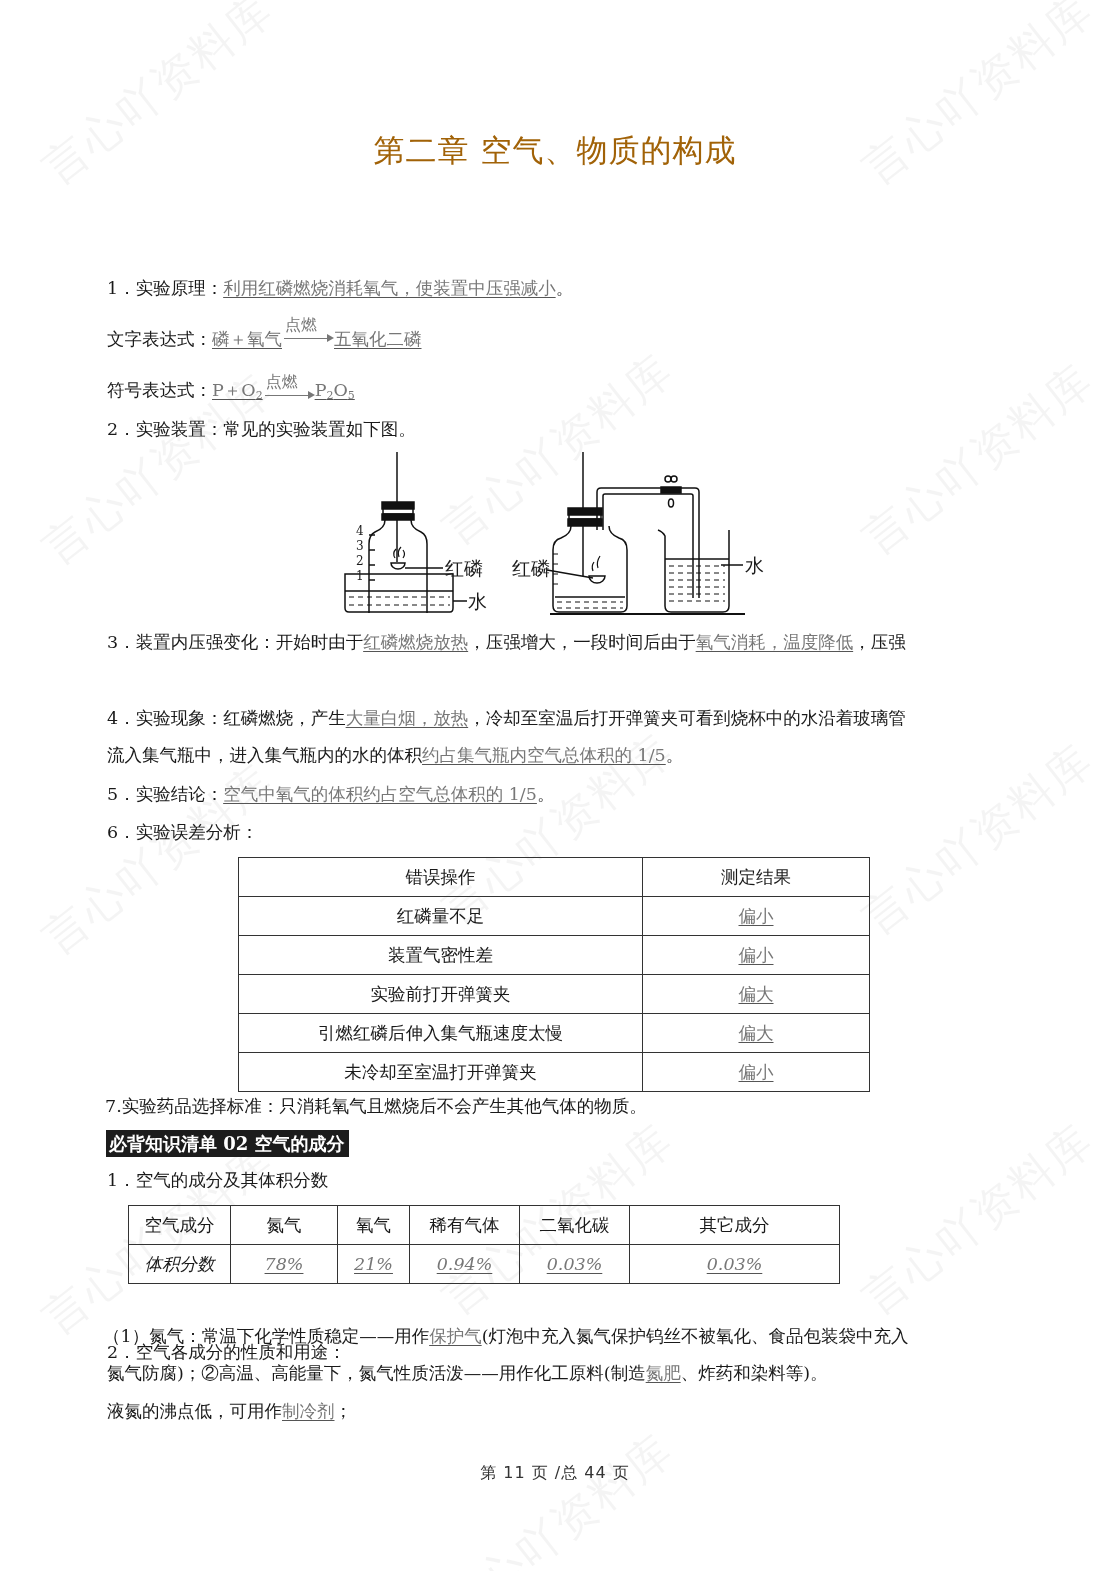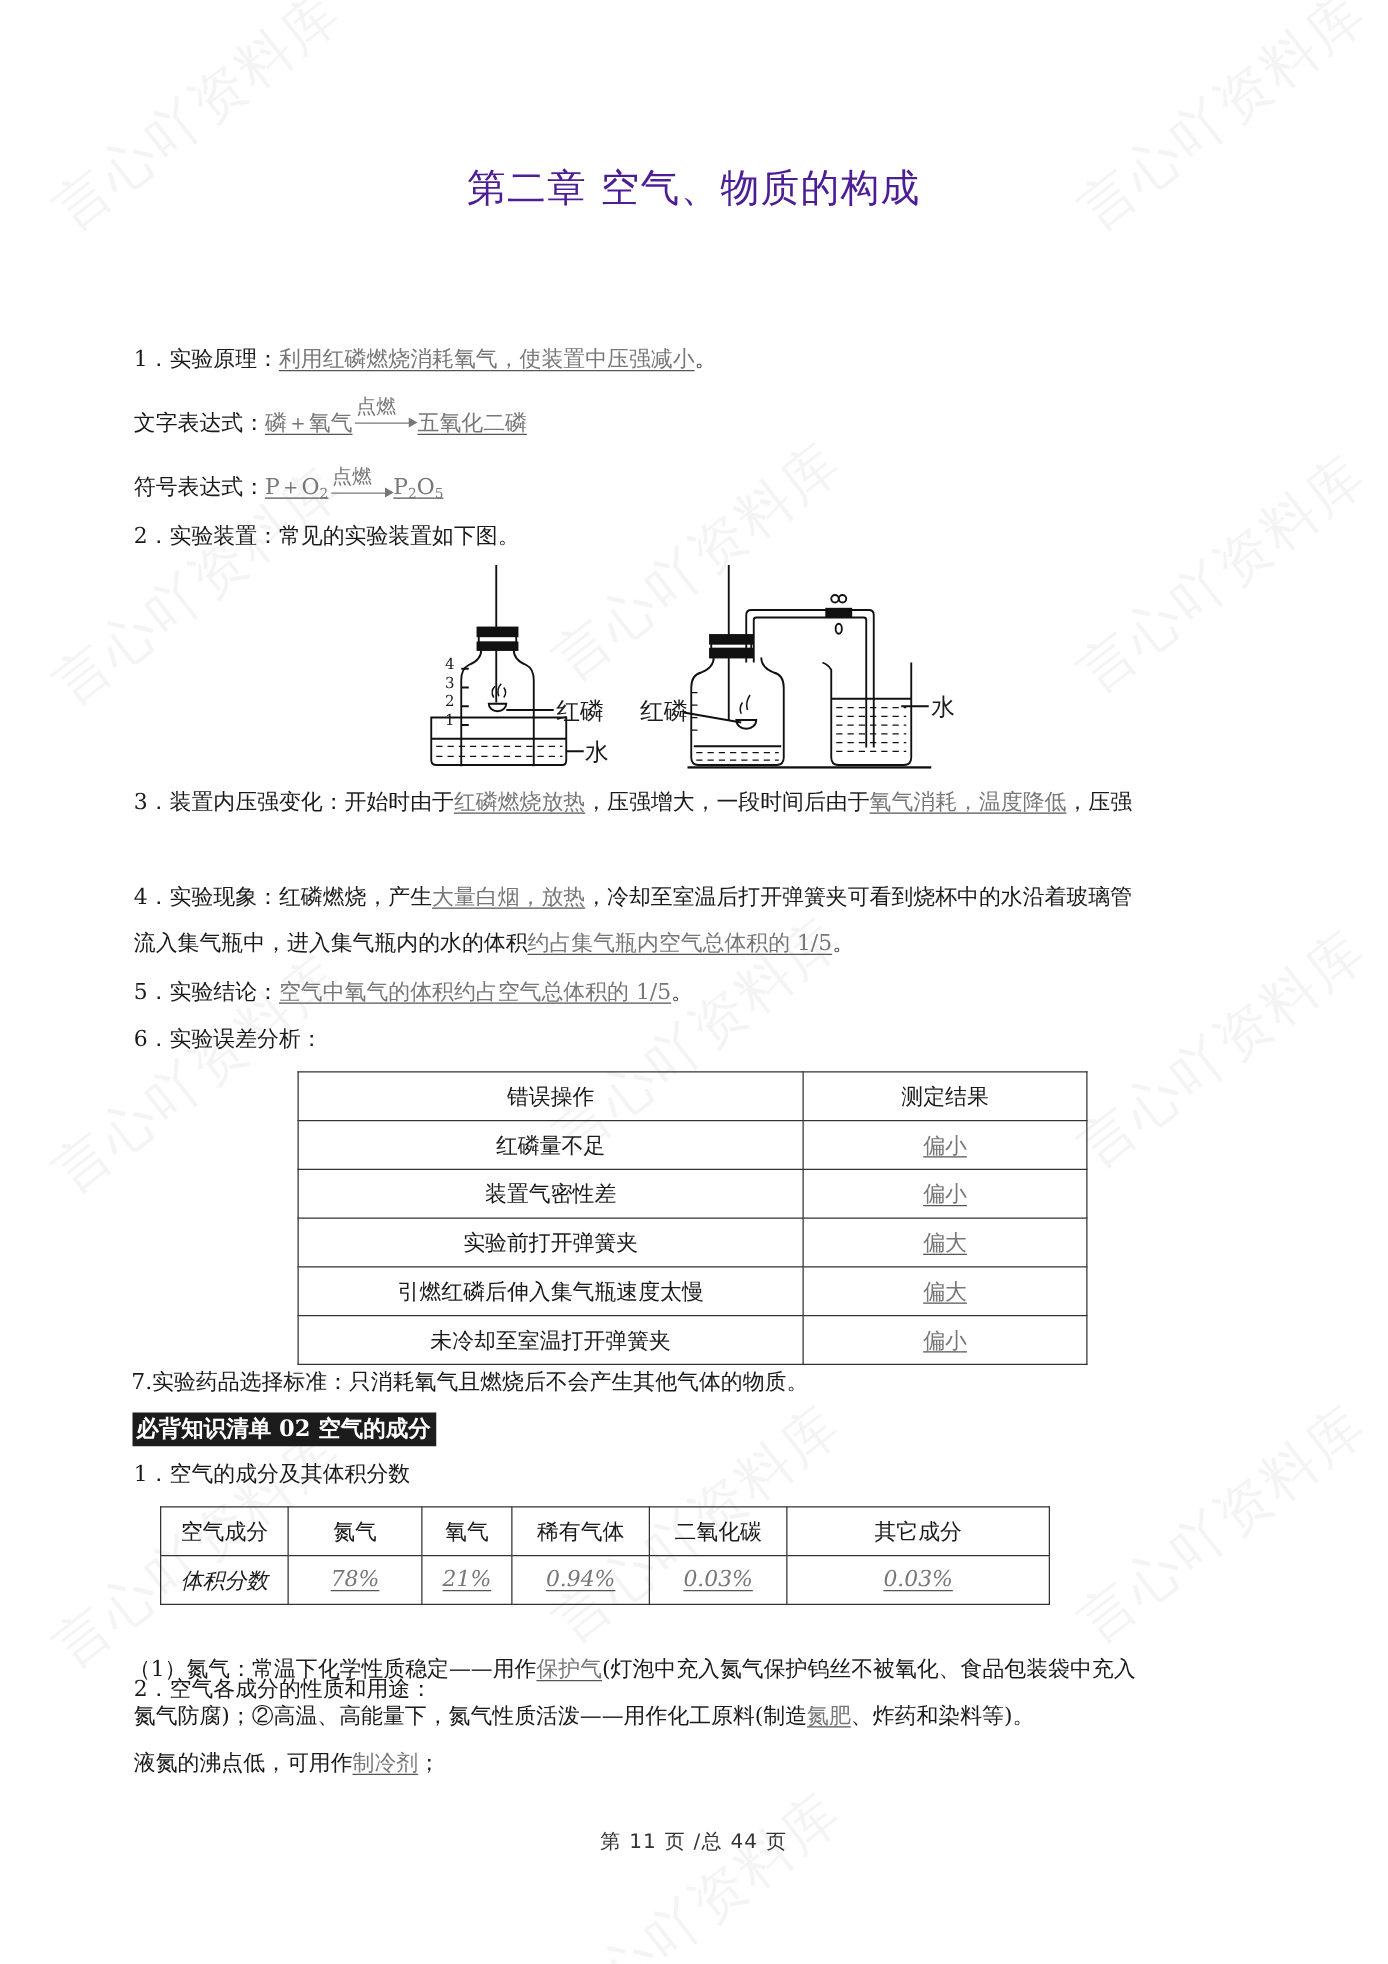--- a/index.html
+++ b/index.html
@@ -6,21 +6,21 @@
   html, body { width: 1110px; height: 1571px; background: #ffffff; overflow: hidden; }
   body { position: relative; font-family: "DejaVu Serif", "Liberation Serif", serif; color: #1a1a1a; }
 
   .watermark-layer { position: absolute; inset: 0; pointer-events: none; overflow: hidden; z-index: 0; }
   .wm { position: absolute; font-family: "DejaVu Sans", sans-serif; font-size: 44px; color: rgba(0,0,0,0.045);
         transform: rotate(-38deg); white-space: nowrap; letter-spacing: 2px; }
 
   .page { position: absolute; inset: 0; z-index: 1; }
 
   .title { position: absolute; top: 130px; left: 0; width: 1110px; text-align: center;
-           font-size: 31px; letter-spacing: 1px; color: #4c1d95; font-weight: normal; }
+           font-size: 31px; letter-spacing: 1px; color: #a16207; font-weight: normal; }
 
   .section-bar { position: absolute; left: 106px; background: #1c1c1c; color: #fff;
                  font-size: 18px; padding: 3px 4px 2px 3px; line-height: 22px; font-weight: bold; }
 
   .line { position: absolute; left: 107px; font-size: 17.5px; line-height: 24px; white-space: nowrap; color: #1a1a1a; }
   .ans { color: #777; text-decoration: underline; text-decoration-color: #555; text-underline-offset: 3px; }
   .arrow { display: inline-block; position: relative; width: 52px; height: 24px; vertical-align: bottom; }
   .arrow .cond { position: absolute; top: -14px; left: 3px; font-size: 16px; color: #777; white-space: nowrap; }
   .arrow .shaft { position: absolute; left: 2px; right: 4px; top: 11px; border-top: 1.5px solid #777; }
   .arrow .head { position: absolute; right: 0; top: 7px; width: 0; height: 0;

